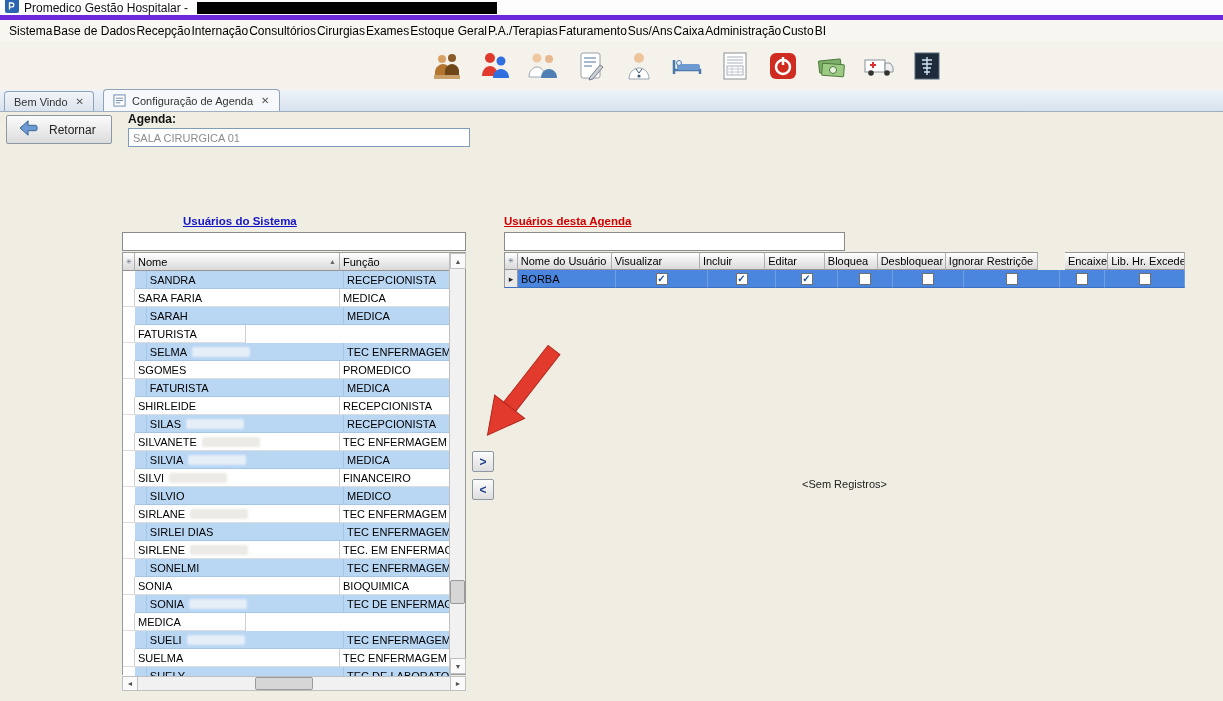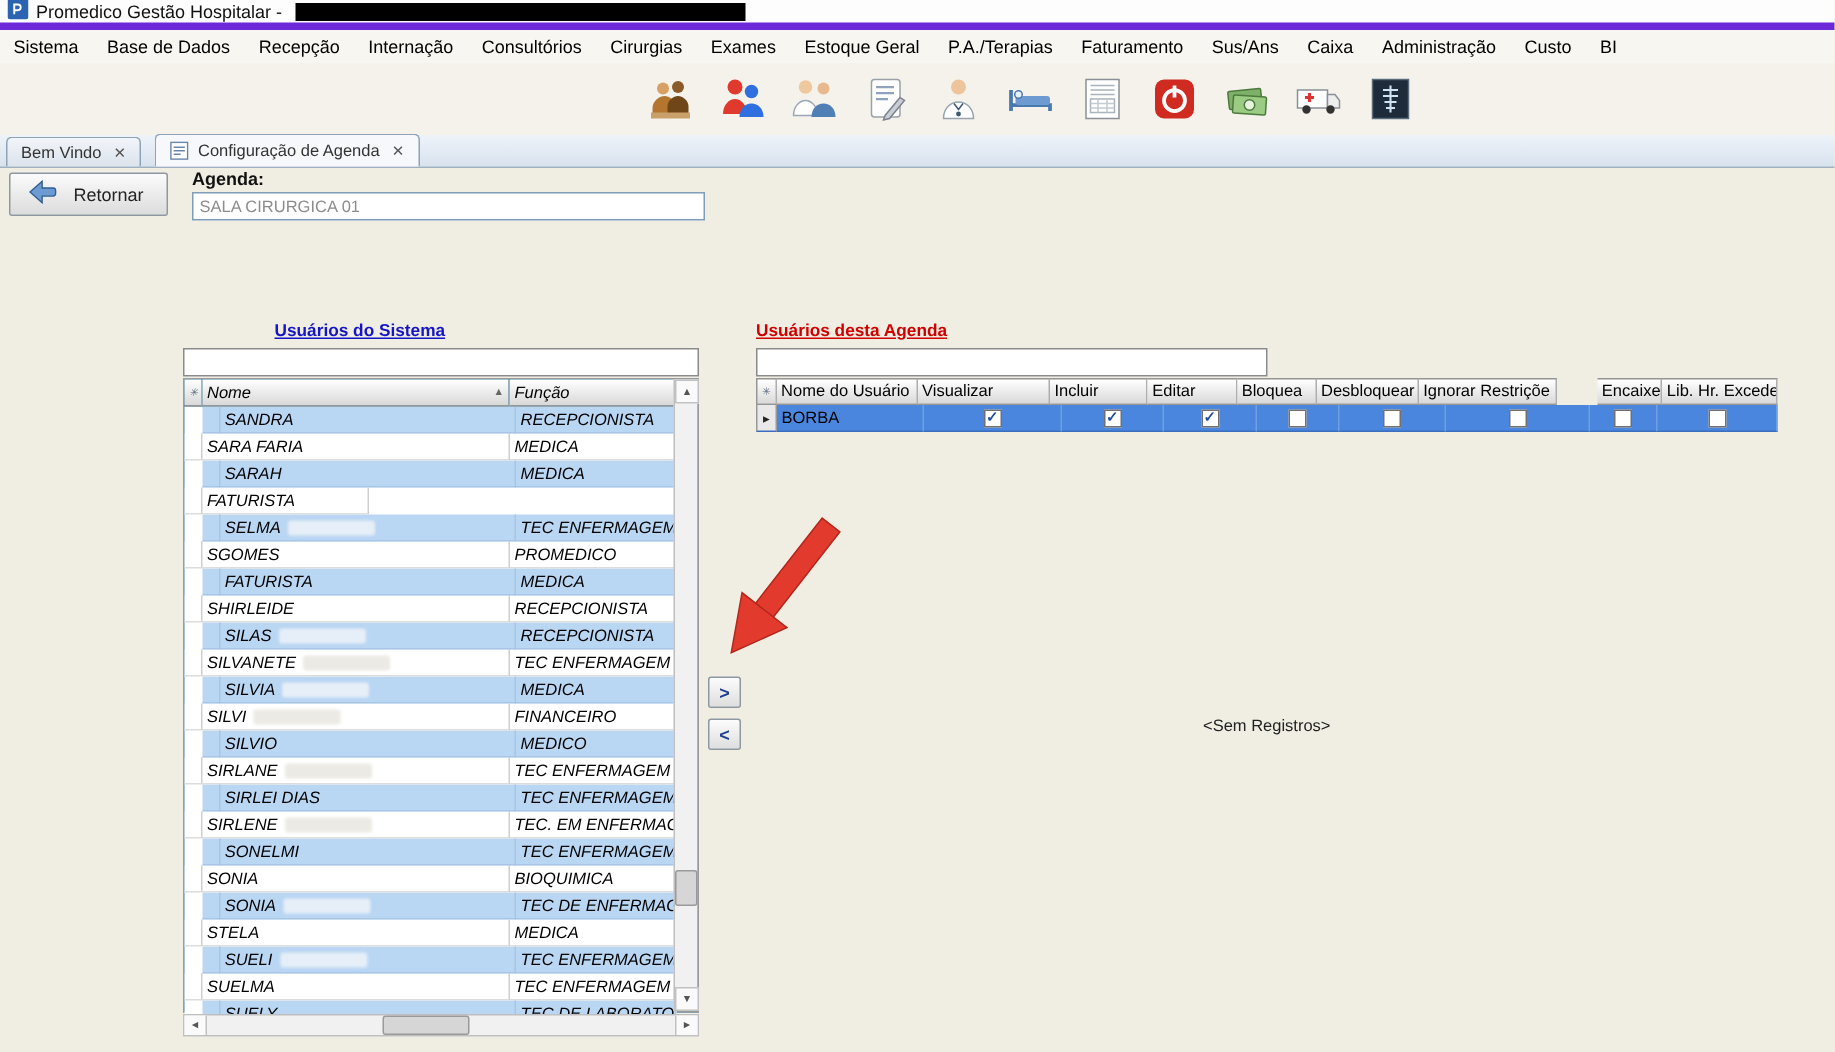--- a/index.html
+++ b/index.html
@@ -6,21 +6,21 @@
   html,body { margin:0; padding:0; width:1223px; height:701px; overflow:hidden;
     font-family:"Liberation Sans", sans-serif; background:#f0eee3; }
   .abs { position:absolute; }
 
   
   .titlebar { position:absolute; top:0; left:0; right:0; height:20px; background:#fdfdfd;
     display:flex; align-items:center; gap:5px; padding-left:5px; font-size:12px; color:#111;
     border-bottom:5px solid #6d28d9; }
   .title-redact { display:inline-block; width:300px; height:12px; background:#000; margin-left:4px; }
   .menubar { position:absolute; top:20px; left:0; right:0; height:22px; background:#f7f6f1;
-    display:flex; align-items:center; gap:19px; padding-left:9px; font-size:12px; color:#000; }
+    display:flex; align-items:center; gap:1px; padding-left:9px; font-size:12px; color:#000; }
   .menu-item { cursor:default; white-space:nowrap; }
   .toolbar { position:absolute; top:42px; left:0; right:0; height:48px; background:#f4f2ea;
     display:flex; align-items:center; gap:14px; padding-left:430px; }
   .tool-btn { width:34px; height:34px; display:flex; align-items:center; justify-content:center; }
   .tool-btn svg { width:32px; height:32px; }
   .tabstrip { position:absolute; top:90px; left:0; right:0; height:22px;
     background:linear-gradient(#eef3f9,#d8e2ee); border-bottom:1px solid #9fb0c2;
     display:flex; align-items:flex-end; gap:9px; padding-left:4px; }
   .tab { height:20px; display:inline-flex; align-items:center; gap:6px; padding:0 9px;
     font-size:11px; color:#333; border:1px solid #8fa3b8; border-bottom:none;
@@ -41,21 +41,21 @@
   
   .panel-title { font-size:11.5px; font-weight:bold; text-decoration:underline; }
   .t-left  { left:139px; top:215px; color:#1515c8;padding-left:44px; }
   .t-right { left:504px; top:215px; color:#d00000; }
   .filter-input { height:19px; border:1px solid #8a8a8a; background:#fff; font-size:11px;
     padding:0 4px; font-family:"Liberation Sans",sans-serif; }
   .f-left  { left:122px; top:232px; width:344px; }
   .f-right { left:504px; top:232px; width:341px; }
 
   
-  .lgrid { left:122px; top:252px; width:344px; height:423px; border:1px solid #9a9a9a; background:#0369a1;font-style:italic; }
+  .lgrid { left:122px; top:252px; width:344px; height:423px; border:1px solid #9a9a9a; background:#fef9c3; }
   .rgrid { left:504px; top:252px; width:681px; }
   .ghead { display:flex; height:18px; }
   .hc { background:linear-gradient(#ffffff,#d9d9d9); border-right:1px solid #aeaeae;
     border-bottom:1px solid #969696; font-size:11px; color:#000; padding:0 3px;
     display:flex; align-items:center; white-space:nowrap; overflow:hidden; }
   .rgrid .hc { border-top:1px solid #969696; background:linear-gradient(#ffffff,#d9d9d9); }
   .rgrid .hc:first-child { border-left:1px solid #969696; }
   .star { font-size:7px; color:#5f6f85; }
   .sort { font-size:7px; color:#666; margin-left:auto; }
   .gbody { width:328px; height:405px; overflow:hidden; background:#fff; }
@@ -357,21 +357,20 @@
         <span class="gc nome">SONIA</span>
         <span class="gc func">BIOQUIMICA</span>
       </div>
       <div class="grow alt">
         <span class="gc ind"></span>
         <span class="gc nome">SONIA<span class="redact"></span></span>
         <span class="gc func">TEC DE ENFERMAGEM</span>
       </div>
       <div class="grow">
         <span class="gc ind"></span>
-        <span class="gc nome">STELA</span>
         <span class="gc func">MEDICA</span>
       </div>
       <div class="grow alt">
         <span class="gc ind"></span>
         <span class="gc nome">SUELI<span class="redact"></span></span>
         <span class="gc func">TEC ENFERMAGEM</span>
       </div>
       <div class="grow">
         <span class="gc ind"></span>
         <span class="gc nome">SUELMA</span>

